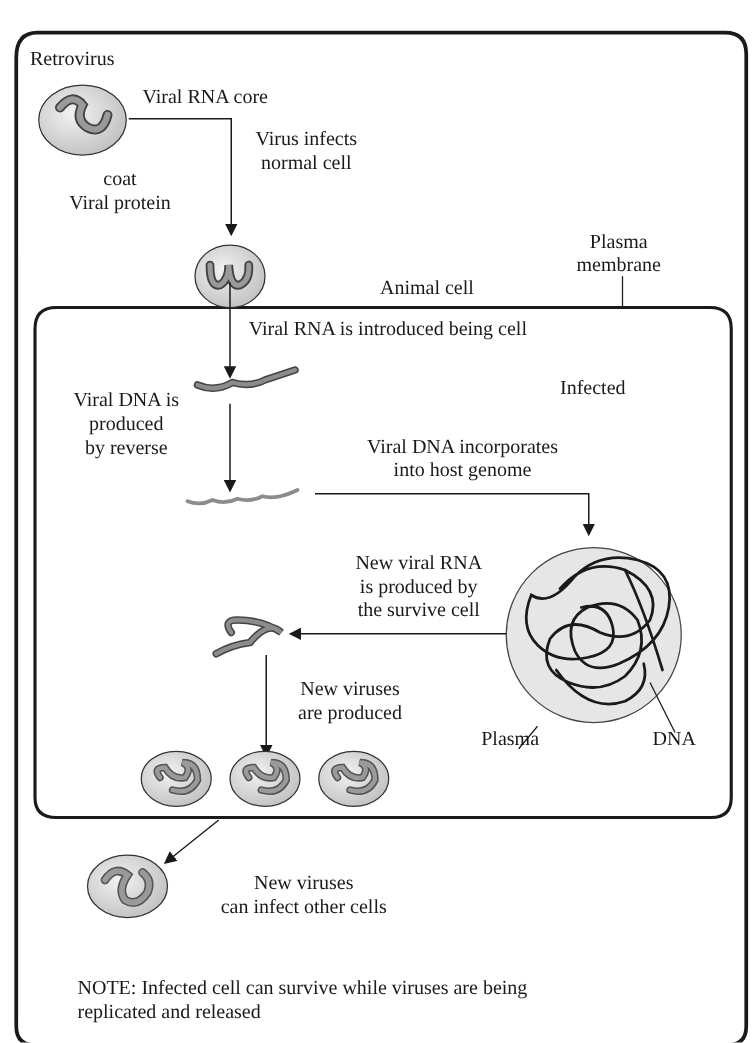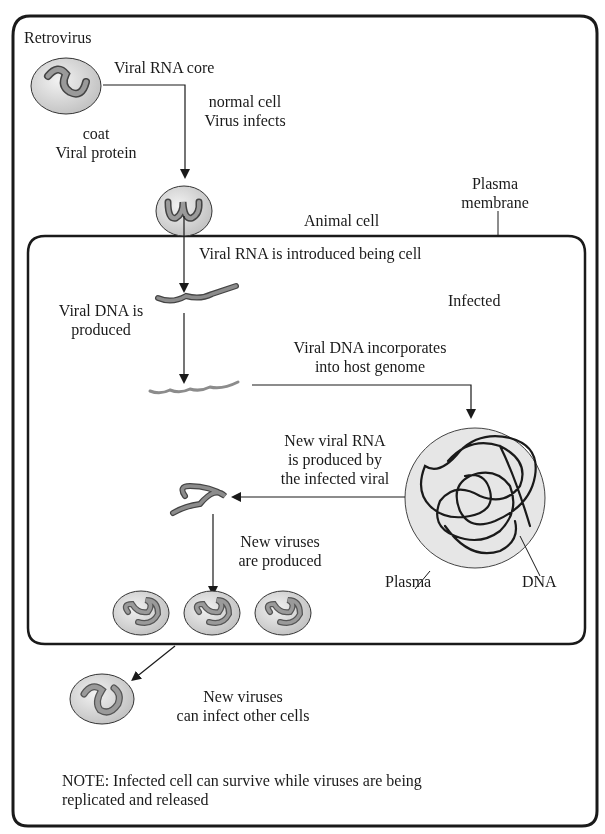--- a/index.html
+++ b/index.html
@@ -1,18 +1,18 @@
 <!DOCTYPE html>
 <html><head>
 <meta charset="utf-8">
 <style>
   html, body { margin:0; padding:0; background:#ffffff; }
   body { width:605px; height:834px; position:relative; overflow:hidden;
          font-family:"DejaVu Serif","Liberation Serif",serif; color:#1a1a1a; }
-  #stage { position:absolute; left:0; top:6px; width:605px; height:586px; }
+  #stage { position:absolute; left:0; top:16px; width:605px; height:586px; }
   .lbl { position:absolute; font-family:"Liberation Serif","DejaVu Serif",serif;
          font-size:16px; line-height:19px; color:#1a1a1a; white-space:nowrap; }
   .c { text-align:center; }
 </style>
 </head>
 <body>
 
 <div id="stage">
 <svg width="605" height="834" viewBox="0 0 605 834" xmlns="http://www.w3.org/2000/svg" style="position:absolute;left:0;top:0">
   <defs>
@@ -102,47 +102,48 @@
 
 <div class="lbl" style="left:24px;top:22px">Retrovirus</div>
 <div class="lbl" style="left:114px;top:52px">Viral RNA core</div>
 
 <div class="lbl c" style="left:36px;top:118px;width:120px">
   <div>coat</div>
   <div>Viral protein</div>
 </div>
 
 <div class="lbl c" style="left:190px;top:86px;width:110px">
+  <div>Virus infects</div>
   <div>normal cell</div>
-  <div>Virus infects</div>
 </div>
 
 <div class="lbl c" style="left:440px;top:168px;width:110px">
   <div>Plasma</div>
   <div>membrane</div>
 </div>
 
 <div class="lbl" style="left:304px;top:205px">Animal cell</div>
 <div class="lbl" style="left:199px;top:238px">Viral RNA is introduced being cell</div>
 <div class="lbl" style="left:448px;top:285px">Infected</div>
 
 <div class="lbl c" style="left:36px;top:295px;width:130px">
   <div>Viral DNA is</div>
   <div>produced</div>
+  <div>by reverse</div>
 </div>
 
 <div class="lbl c" style="left:270px;top:332px;width:200px">
   <div>Viral DNA incorporates</div>
   <div>into host genome</div>
 </div>
 
 <div class="lbl c" style="left:255px;top:425px;width:160px">
   <div>New viral RNA</div>
   <div>is produced by</div>
-  <div>the infected viral</div>
+  <div>the survive cell</div>
 </div>
 
 <div class="lbl c" style="left:220px;top:526px;width:120px">
   <div>New viruses</div>
   <div>are produced</div>
 </div>
 
 <div class="lbl" style="left:385px;top:566px">Plasma</div>
 <div class="lbl" style="left:522px;top:566px">DNA</div>
 

